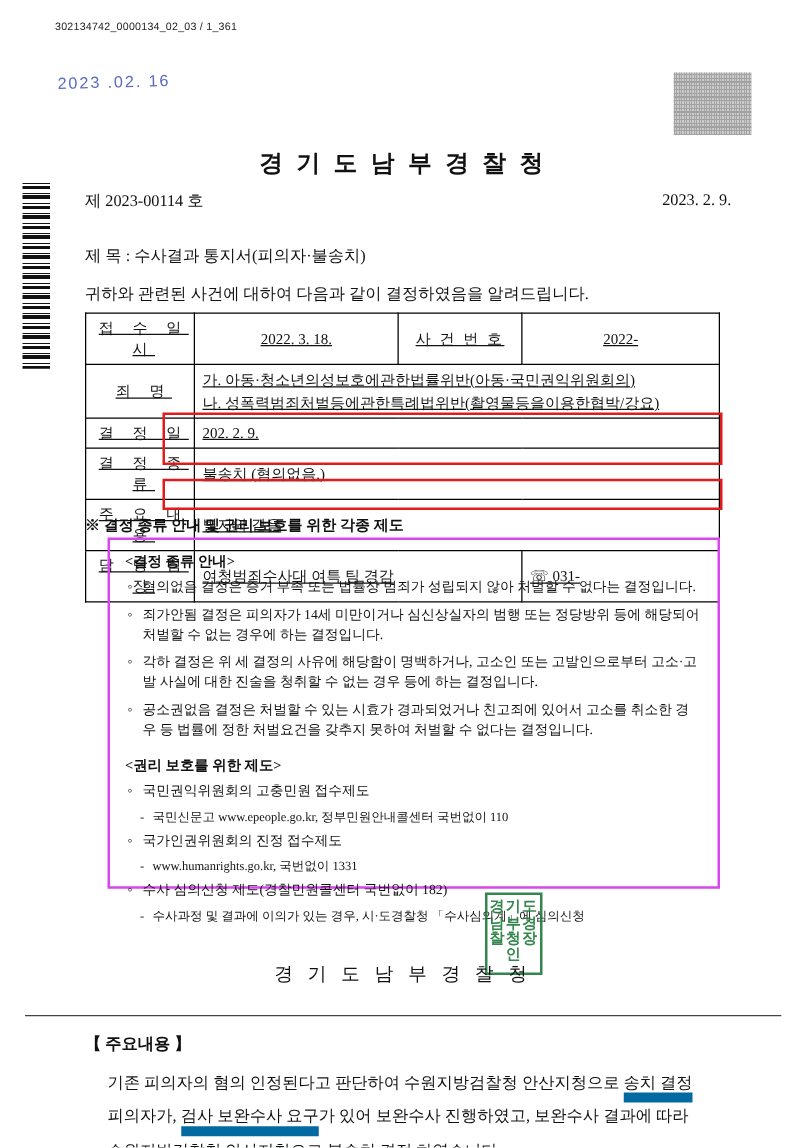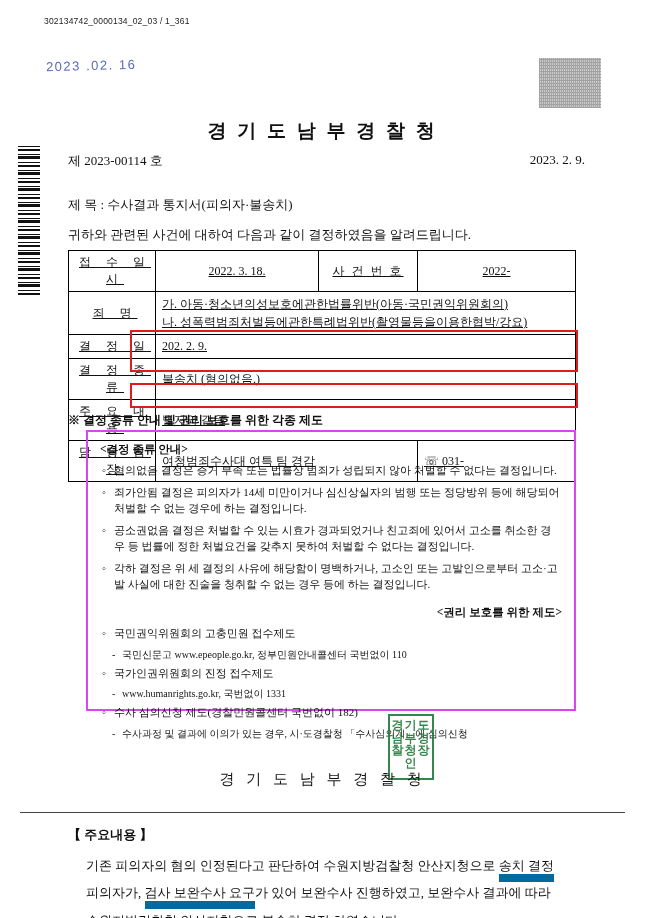--- a/index.html
+++ b/index.html
@@ -171,21 +171,20 @@
     box-sizing: border-box;
     padding: 10px 12px;
   }
   .note-box h4 {
     margin: 0 0 6px 0;
     font-size: 11.5px;
     font-weight: bold;
   }
   .note-box h4.second {
     margin-top: 12px;
-    text-align: right;
   }
   .bullet {
     margin: 0 0 6px 0;
     padding-left: 14px;
     position: relative;
     line-height: 1.45;
     font-size: 11px;
   }
   .bullet::before {
     content: "\25E6";
@@ -313,22 +312,22 @@
 
   <div class="redbox redbox-crime"></div>
   <div class="redbox redbox-result"></div>
 
   <div class="note-heading">※ 결정 종류 안내 및 권리 보호를 위한 각종 제도</div>
 
   <div class="note-box">
     <h4>&lt;결정 종류 안내&gt;</h4>
     <p class="bullet">혐의없음 결정은 증거 부족 또는 법률상 범죄가 성립되지 않아 처벌할 수 없다는 결정입니다.</p>
     <p class="bullet">죄가안됨 결정은 피의자가 14세 미만이거나 심신상실자의 범행 또는 정당방위 등에 해당되어 처벌할 수 없는 경우에 하는 결정입니다.</p>
+    <p class="bullet">각하 결정은 위 세 결정의 사유에 해당함이 명백하거나, 고소인 또는 고발인으로부터 고소·고발 사실에 대한 진술을 청취할 수 없는 경우 등에 하는 결정입니다.</p>
     <p class="bullet">공소권없음 결정은 처벌할 수 있는 시효가 경과되었거나 친고죄에 있어서 고소를 취소한 경우 등 법률에 정한 처벌요건을 갖추지 못하여 처벌할 수 없다는 결정입니다.</p>
-    <p class="bullet">각하 결정은 위 세 결정의 사유에 해당함이 명백하거나, 고소인 또는 고발인으로부터 고소·고발 사실에 대한 진술을 청취할 수 없는 경우 등에 하는 결정입니다.</p>
 
     <h4 class="second">&lt;권리 보호를 위한 제도&gt;</h4>
     <p class="bullet">국민권익위원회의 고충민원 접수제도</p>
     <p class="sub">국민신문고 www.epeople.go.kr, 정부민원안내콜센터 국번없이 110</p>
     <p class="bullet">국가인권위원회의 진정 접수제도</p>
     <p class="sub">www.humanrights.go.kr, 국번없이 1331</p>
     <p class="bullet">수사 심의신청 제도(경찰민원콜센터 국번없이 182)</p>
     <p class="sub">수사과정 및 결과에 이의가 있는 경우, 시·도경찰청 「수사심의계」에 심의신청</p>
   </div>
 

